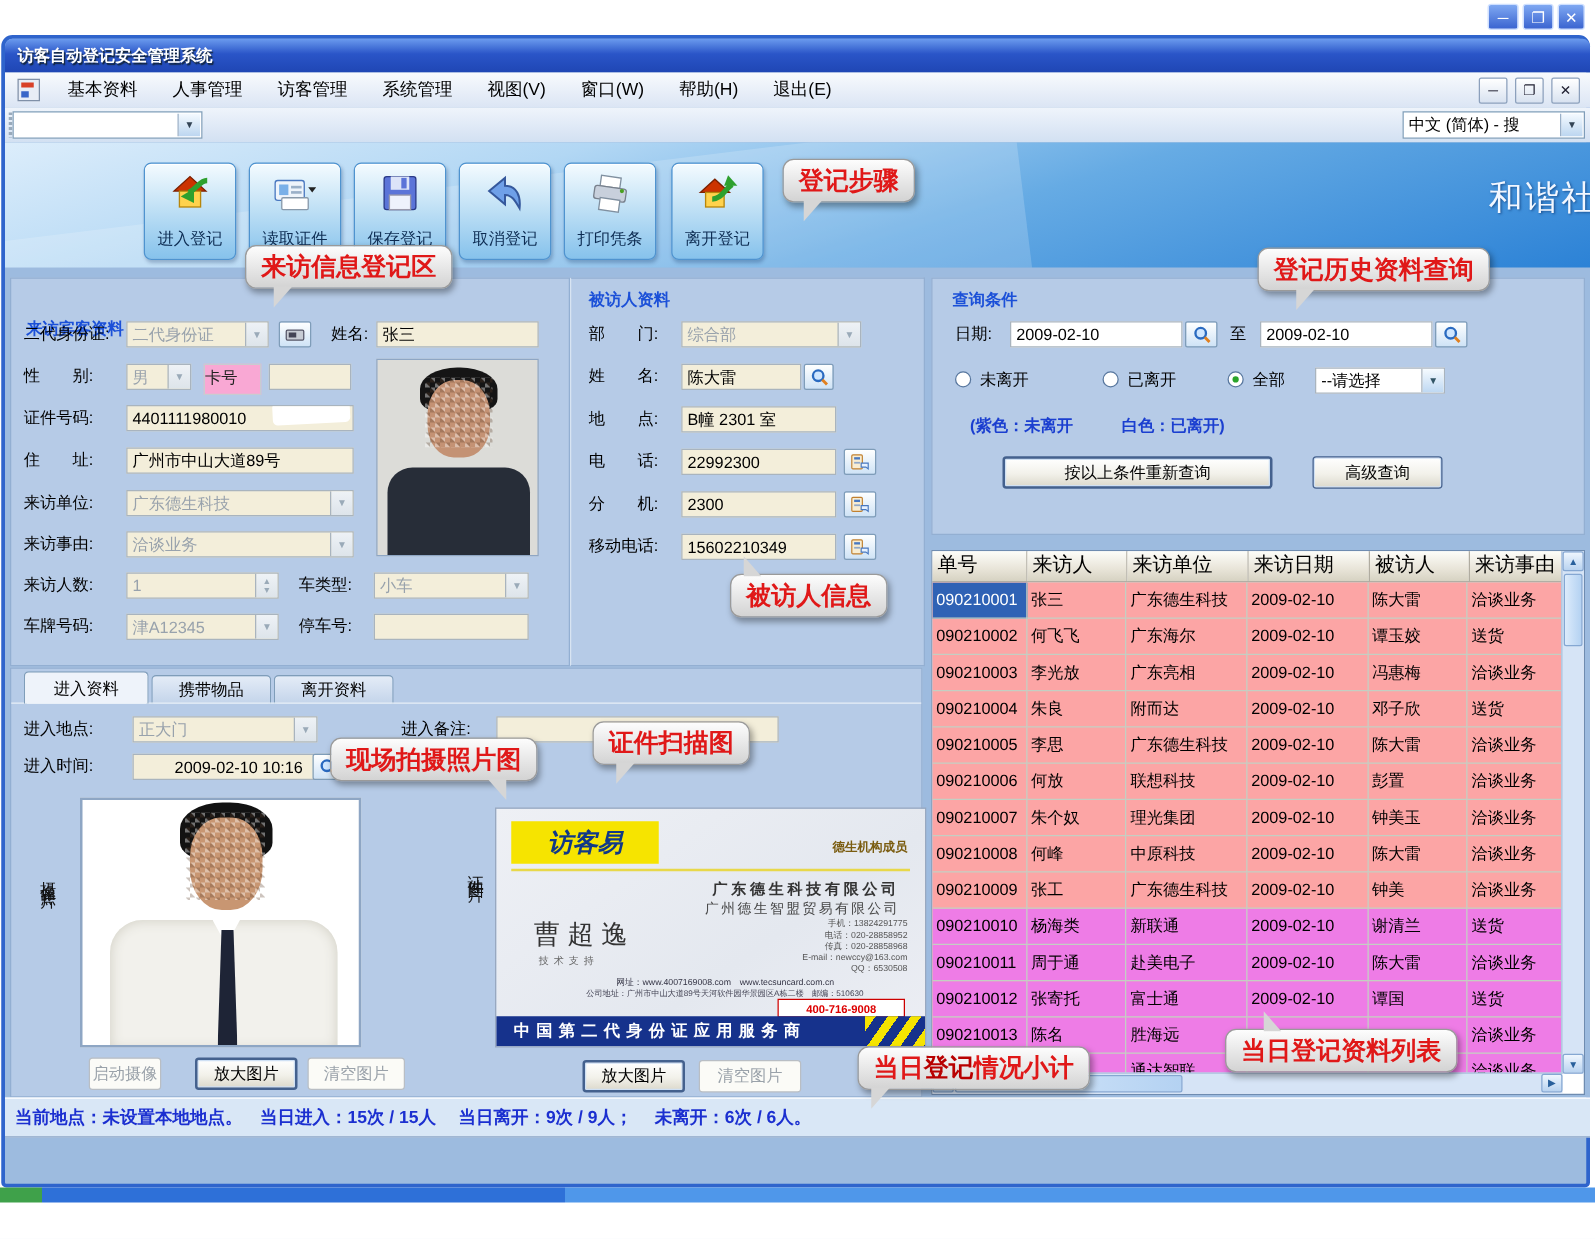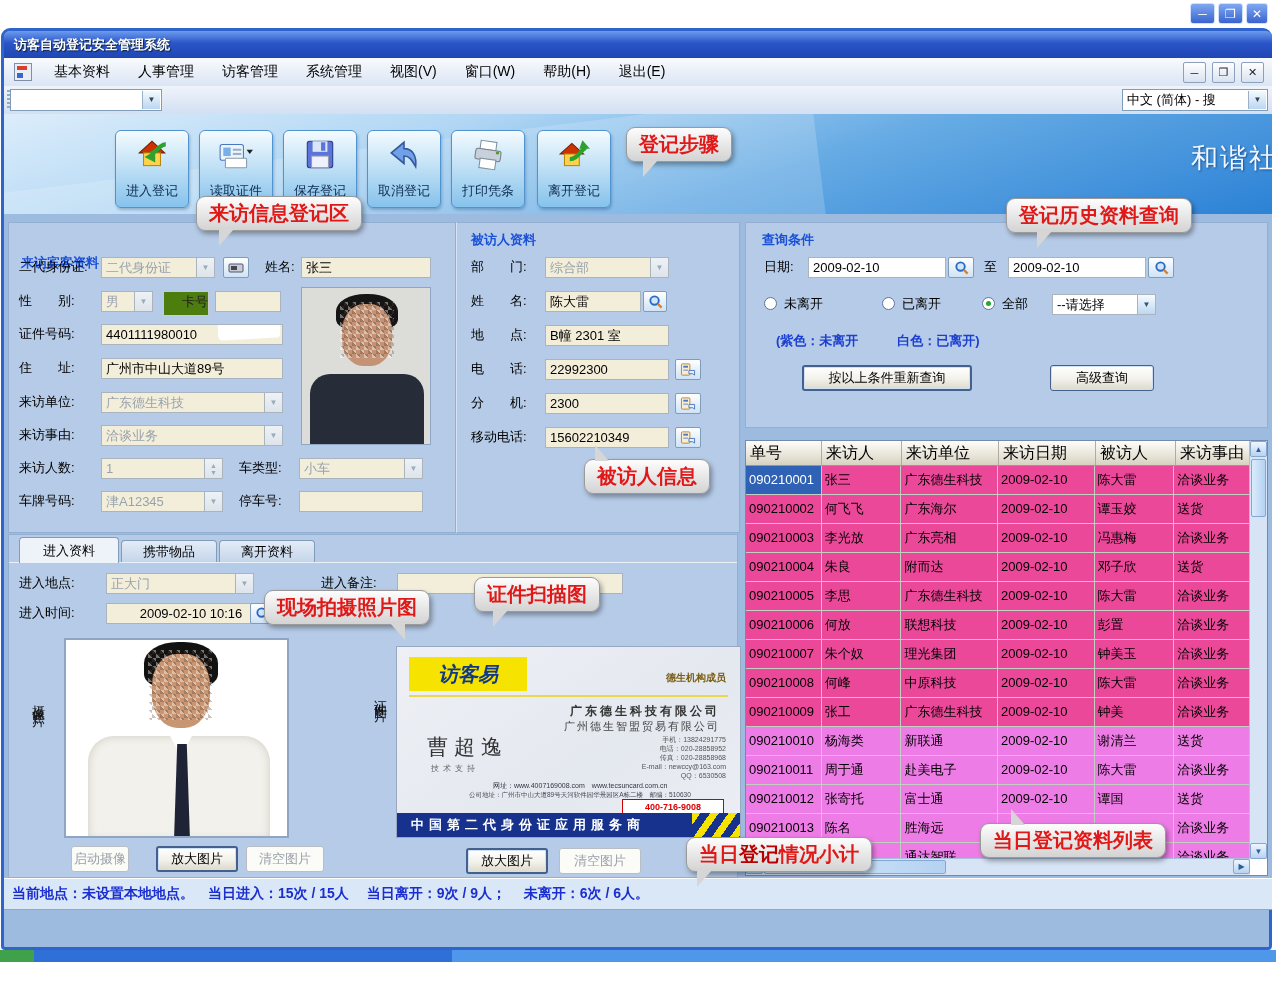--- a/index.html
+++ b/index.html
@@ -57,29 +57,29 @@
           border-left:1px solid #a9b4be;display:flex;align-items:center;justify-content:center;font-size:8px;color:#356;}
   .dd.dis .da{background:linear-gradient(#eef2f6,#dde4ea);color:#9aaab8;}
   .spin .da{flex-direction:column;font-size:7px;line-height:7px;color:#468;}
   .iconbtn{position:absolute;width:26px;height:21px;border:1px solid #7f9db9;border-radius:2px;
            background:linear-gradient(#feffff,#cfe3f6);display:flex;align-items:center;justify-content:center;box-sizing:border-box;}
   .xpbtn{position:absolute;height:26px;border:1px solid #44618e;border-radius:3px;background:linear-gradient(#ffffff,#f2f1ea 55%,#dcd9cc);
          box-shadow:inset 0 0 0 1px #cfe0f4;font-size:13px;display:flex;align-items:center;justify-content:center;box-sizing:border-box;}
   .xpbtn.dis{border-color:#b9bec4;background:#fbfbf7;box-shadow:none;color:#9aa2aa;}
   .radio{position:absolute;width:13px;height:13px;border-radius:50%;background:#fff;border:1px solid #58779e;box-sizing:border-box;}
   .radio.on::after{content:"";display:block;width:5px;height:5px;margin:3px;border-radius:50%;background:#2ba42b;}
-  .whitebox{position:absolute;height:25px;background:#4d7c0f;border:1px solid #c8ccd0;box-sizing:border-box;
-            font-size:13px;line-height:19px;text-align:right;color:#222;}
+  .whitebox{position:absolute;height:25px;background:#f9a8d4;border:1px solid #c8ccd0;box-sizing:border-box;
+            font-size:13px;line-height:19px;text-align:left;color:#222;}
   
   .tablewrap{position:absolute;left:745px;top:440px;width:523px;height:436px;background:#fff;
              border:1px solid #6f8cb0;box-sizing:border-box;}
   .thead{position:absolute;left:0;top:0;right:17px;height:25px;display:flex;}
   .hc{background:linear-gradient(#fdfdf9,#e8e4d8 60%,#d6d2c2);border-right:1px solid #b0aca0;border-bottom:1px solid #9a968a;
       font-size:16px;line-height:24px;padding:0 4px;box-sizing:border-box;overflow:hidden;white-space:nowrap;}
-  .tbody{position:absolute;left:0;top:25px;right:17px;bottom:16px;overflow:hidden;background:#ec4899;}
+  .tbody{position:absolute;left:0;top:25px;right:17px;bottom:16px;overflow:hidden;background:#fca5a5;}
   .trow{display:flex;}
   .tcell{height:29px;border-right:1px solid #c3cfc3;border-bottom:1px solid #c3cfc3;font-size:13px;line-height:28px;
          padding:0 3px;box-sizing:border-box;overflow:hidden;white-space:nowrap;}
   .c0{width:76px;}.c1{width:80px;}.c2{width:97px;}.c3{width:97px;}.c4{width:80px;}.c5{width:76px;}
   .vscroll{position:absolute;right:0;top:0;bottom:16px;width:17px;background:#d6e4f6;border-left:1px solid #aac0dc;}
   .hscroll{position:absolute;left:0;bottom:0;right:17px;height:16px;background:#d6e4f6;border-top:1px solid #aac0dc;}
   .sbtn{position:absolute;width:17px;height:16px;background:linear-gradient(#eff6fe,#b9d3f0);border:1px solid #85a7d2;
         border-radius:2px;font-size:8px;color:#29609c;display:flex;align-items:center;justify-content:center;box-sizing:border-box;}
   .sthumb{position:absolute;background:linear-gradient(90deg,#dcebfb,#b4d2f2);border:1px solid #85a7d2;border-radius:2px;}
   
@@ -302,21 +302,21 @@
       <div style="position:absolute;left:40px;top:16px;width:50px;height:62px;background:#c49274;border-radius:44% 44% 42% 42%;"></div>
       <div class="pix" style="left:38px;top:14px;width:54px;height:56px;"></div>
       <div style="position:absolute;left:8px;top:86px;width:114px;height:72px;background:#272d38;border-radius:20px 20px 0 0;"></div>
     </div>
   </div>
 
   <div class="panel" style="left:456px;top:222px;width:284px;height:311px;border-left:1px solid #d8e4f2;">
     <span class="ptitle" style="left:14px;top:8px;">被访人资料</span>
 
     <span class="lbl" style="left:14px;top:34px;">部　　门:</span>
-    <div class="inp dis dd" style="left:88px;top:34px;width:124px;">
+    <div class="inp dis dd" style="left:88px;top:34px;width:144px;">
       <span>综合部</span><span class="da">▼</span>
     </div>
 
     <span class="lbl" style="left:14px;top:68px;">姓　　名:</span>
     <div class="inp" style="left:88px;top:68px;width:96px;"><span>陈大雷</span></div>
     <div class="iconbtn" style="left:186px;top:68px;width:24px;">
       <svg width="15" height="15" viewBox="0 0 16 16">
           <circle cx="7" cy="7" r="4.5" fill="#cfe6ff" stroke="#2a6ac0" stroke-width="2"></circle>
           <line x1="10.5" y1="10.5" x2="14.5" y2="14.5" stroke="#e08020" stroke-width="2.5"></line>
         </svg>
@@ -384,21 +384,21 @@
     <span class="radio" style="left:136px;top:74px;"></span>
     <span class="lbl" style="left:156px;top:71px;">已离开</span>
     <span class="radio on" style="left:236px;top:74px;"></span>
     <span class="lbl" style="left:256px;top:71px;">全部</span>
     <div class="inp white dd" style="left:306px;top:71px;width:104px;">
       <span>--请选择</span><span class="da">▼</span>
     </div>
 
     <span class="lbl" style="left:30px;top:108px;color:#1b3fd0;font-weight:bold;">(紫色：未离开　　　白色：已离开)</span>
 
-    <div class="xpbtn" style="left:56px;top:142px;width:170px;border-width:2px;">
+    <div class="xpbtn" style="left:56px;top:142px;width:216px;border-width:2px;">
         <span>按以上条件重新查询</span>
       </div>
     <div class="xpbtn" style="left:304px;top:142px;width:104px;">
         <span>高级查询</span>
       </div>
   </div>
 
   <div class="tablewrap">
     <div class="thead">
       <div class="hc c0">单号</div>

